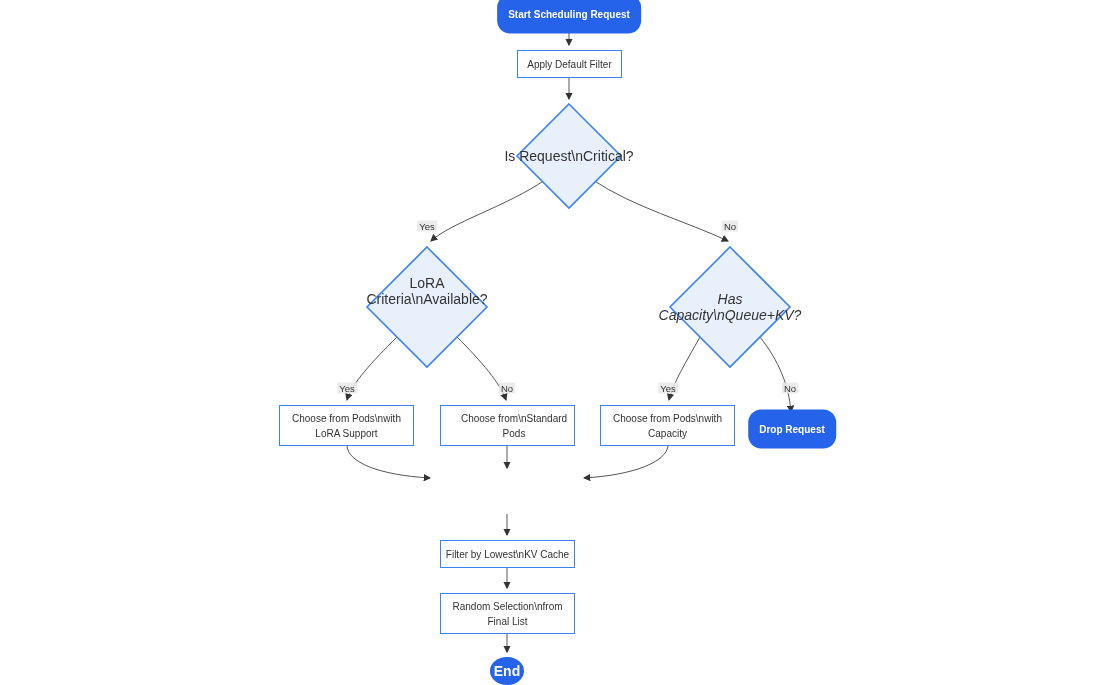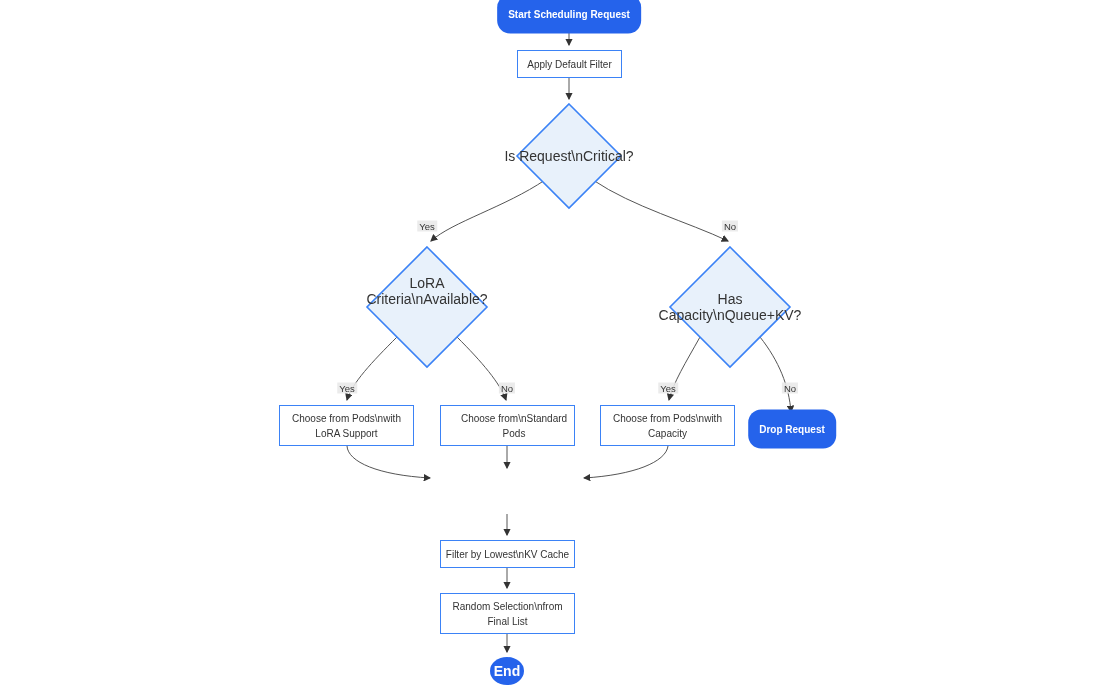--- a/index.html
+++ b/index.html
@@ -79,21 +79,21 @@
   <div class="pill-node" style="left:569px;top:14px;">Start Scheduling Request</div>
 
   <div class="rect-node" style="left:517px;top:50px;width:105px;height:28px;align-items:center;">
     <span>Apply Default Filter</span>
   </div>
 
   <div class="diamond-label" style="left:569px;top:156px;">Is Request\nCritical?</div>
 
   <div class="diamond-label" style="left:427px;top:291px;">LoRA Criteria\nAvailable?</div>
 
-  <div class="diamond-label" style="left:730px;top:307px;">Has Capacity\nQueue+KV?</div>
+  <div class="diamond-label" style="left:730px;top:307px;font-style:italic;">Has Capacity\nQueue+KV?</div>
 
   <div class="rect-node" style="left:279px;top:405px;width:135px;height:41px;">
     <span>Choose from Pods\nwith</span>
     <span>LoRA Support</span>
   </div>
 
   <div class="rect-node" style="left:440px;top:405px;width:135px;height:41px;padding-left:13px;">
     <span>Choose from\nStandard</span>
     <span>Pods</span>
   </div>

